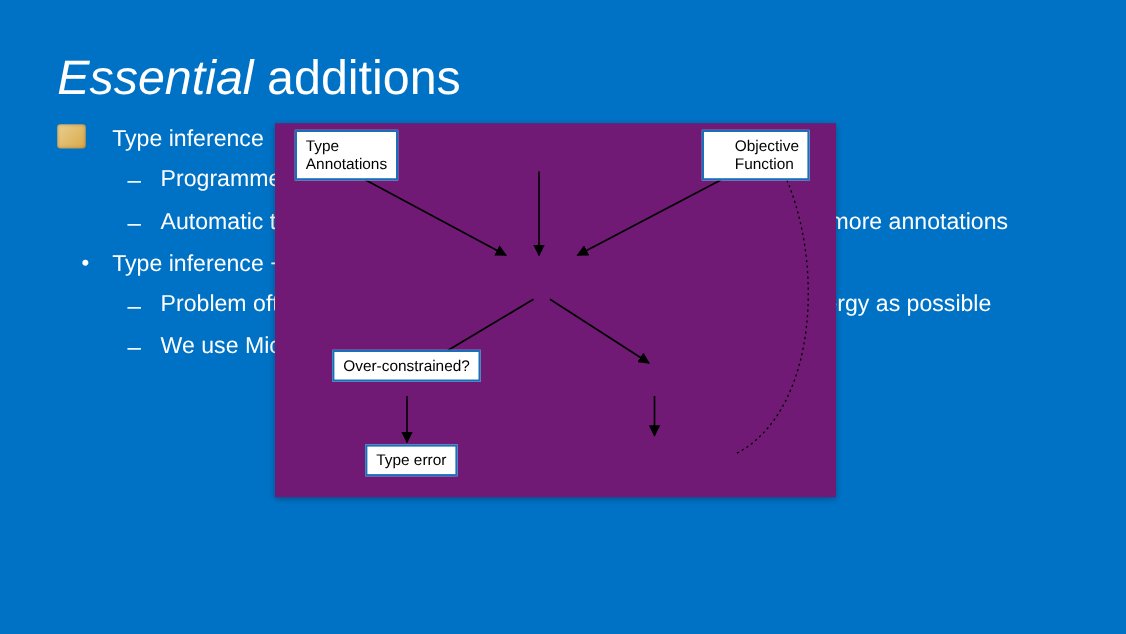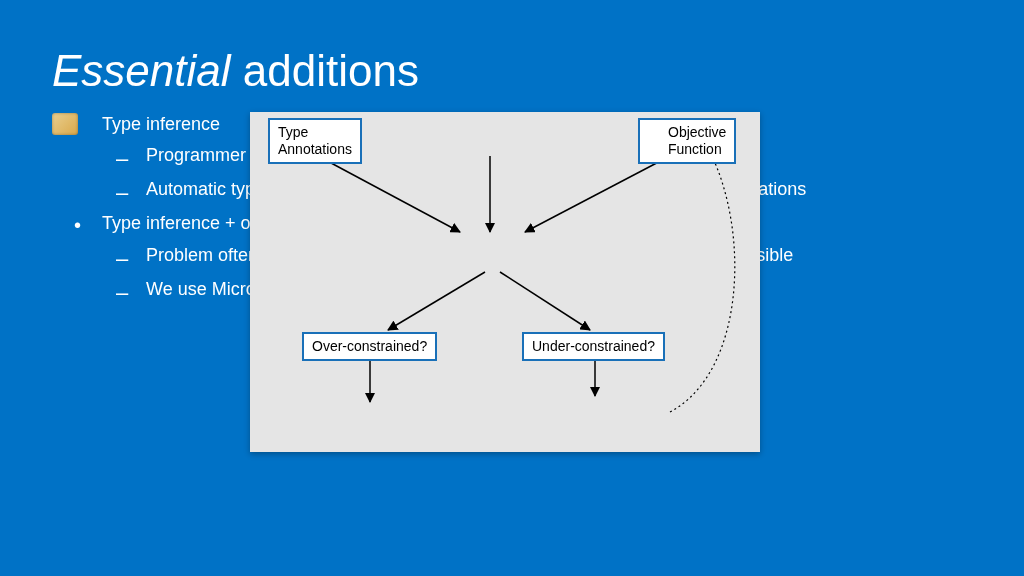--- a/index.html
+++ b/index.html
@@ -19,21 +19,21 @@
   }
   h1.title {
     font-size: 44px;
     font-weight: 300;
     margin-bottom: 14px;
     line-height: 1.15;
   }
   h1.title .italic { font-style: italic; }
   ul.top {
     list-style: none;
-    font-size: 18px;
+    font-size: 21px;
     font-weight: 400;
     line-height: 1.55;
   }
   ul.top > li { position: relative; padding-left: 50px; margin-bottom: 6px; }
   ul.top > li.iconbullet::before { content: none; }
   ul.top > li.dotbullet::before {
     content: "•"; position: absolute; left: 22px; top: 0;
     font-size: 20px; color: #ffffff;
   }
   .icon-bullet {
@@ -55,21 +55,21 @@
   ul.sub > li::before {
     content: "–"; position: absolute; left: 14px; top: 0;
     font-size: 22px;
   }
 
   
   .diagram {
     position: absolute;
     left: 250px; top: 112px;
     width: 510px; height: 340px;
-    background: #e5e5e5;
+    background: #701a75;
     color: #000000;
     box-shadow: 0 2px 6px rgba(0,0,0,0.3);
   }
   svg.dsvg { position: absolute; left: 0; top: 0; width: 510px; height: 340px; }
   .nodebox {
     position: absolute;
     border: 2px solid #1970b8;
     background: #ffffff;
     color: #000000;
     font-family: "Segoe UI", Helvetica, Arial, sans-serif;
@@ -130,17 +130,17 @@
 
       <line x1="345" y1="248" x2="345" y2="284" stroke="#000" stroke-width="1.5" marker-end="url(#arrow)"></line>
 
       <path d="M 420 300 C 495 260, 500 120, 460 40" fill="none" stroke="#000" stroke-width="1.2" stroke-dasharray="2 3" marker-end="url(#arrow2)"></path>
     </svg>
 
     <div class="nodebox" style="left:18px; top:6px;">Type
 Annotations</div>
     <div class="nodebox" style="left:388px; top:6px;padding-left:28px;">Objective
 Function</div>
-    <div class="nodebox" style="left:52px; top:220px;">Over-constrained?</div>
-    <div class="nodebox" style="left:272px; top:220px;">Under-constrained?</div>
+    <div class="nodebox" style="left:52px; top:206px;">Over-constrained?</div>
+    <div class="nodebox" style="left:82px; top:292px;">Type error</div>
   </div>
 
 </div>
 
 </body></html>

